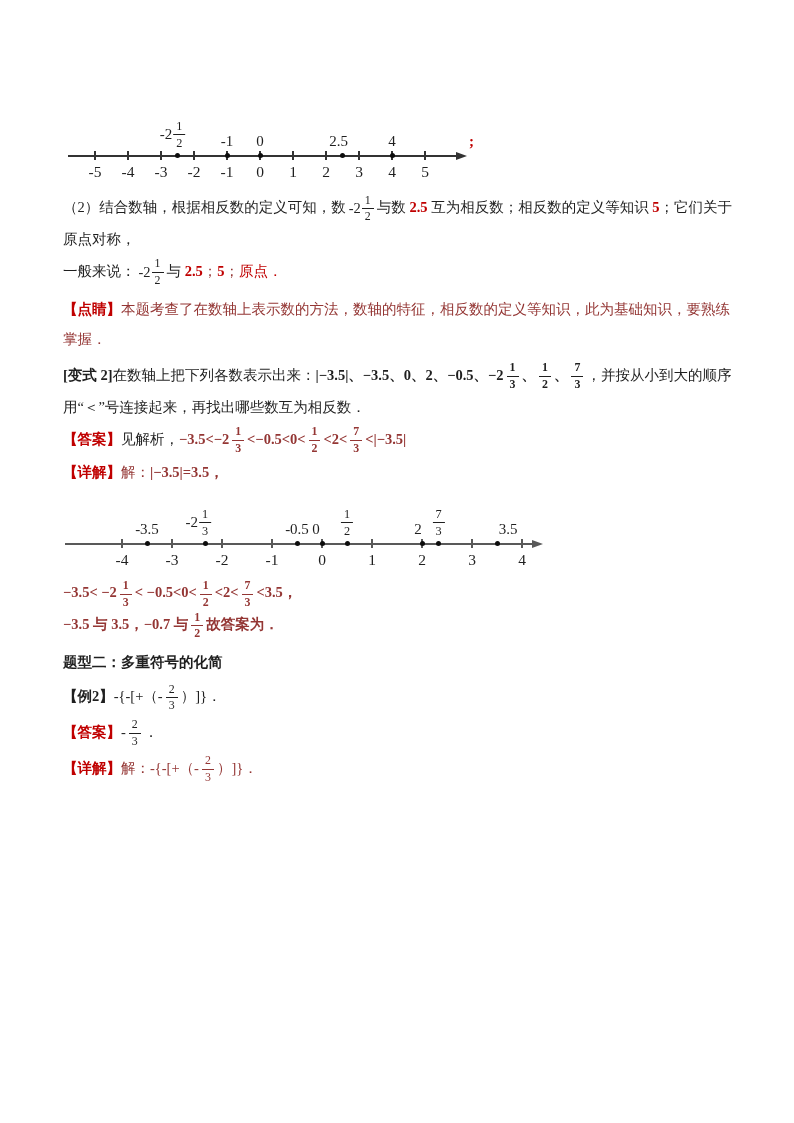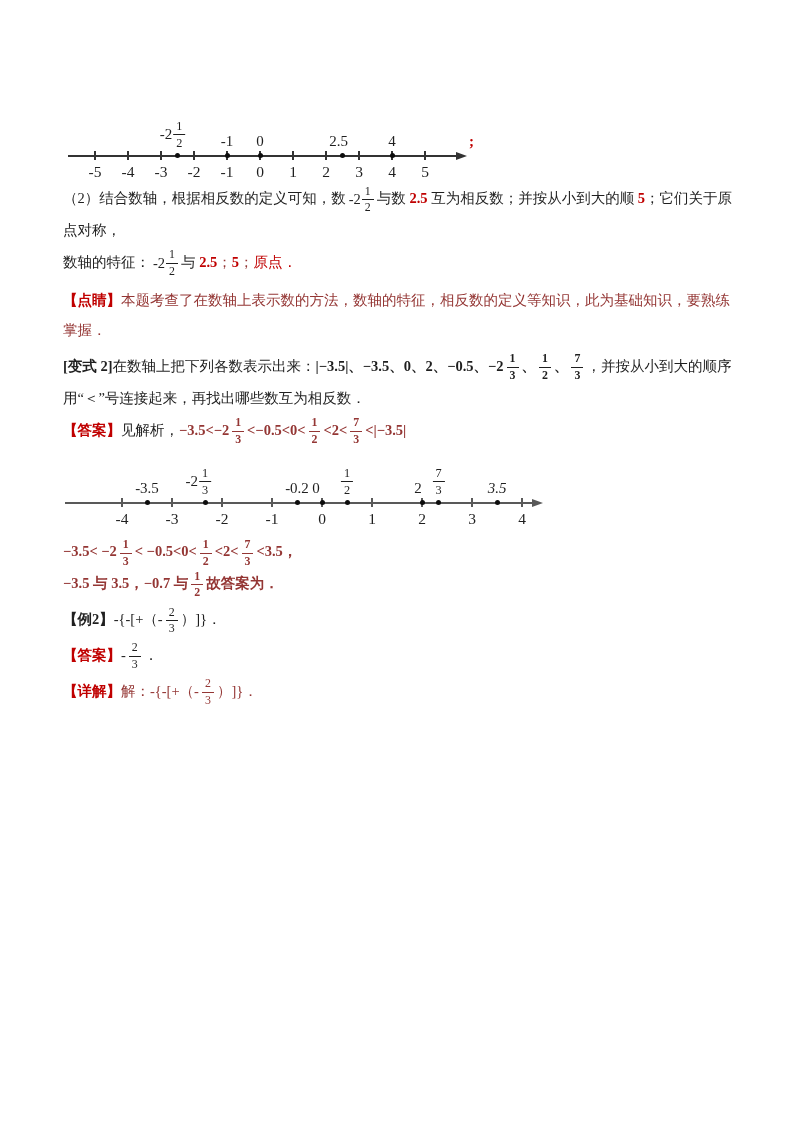--- a/index.html
+++ b/index.html
@@ -1,19 +1,19 @@
 <!DOCTYPE html>
 <html><head>
 <meta charset="utf-8">
 <style>
   html,body{margin:0;padding:0;background:#fff;}
   .page{position:relative;width:794px;height:1123px;background:#ffffff;overflow:hidden;
         font-family:"Liberation Serif", serif;color:#1f1f1f;font-size:14.5px;}
   .para{margin:6px 58px 0 63px;line-height:30px;}
-  .mt95{margin-top:95px;} .mt8{margin-top:0;}
+  .mt95{margin-top:95px;} .mt8{margin-top:9px;}
   .mt6{margin-top:6px;} .mt4{margin-top:4px;} .mt2{margin-top:2px;} .mt0{margin-top:0;}
   .red{color:#c00000;} .maroon{color:#943634;} .bold{font-weight:700;}
   .math{font-family:"Liberation Serif", serif;}
   
   .mfrac{display:inline-block;vertical-align:middle;margin:0 3px;line-height:1;}
   .mfrac .whole{display:inline-block;vertical-align:middle;margin-right:1px;}
   .mfrac .frac{display:inline-block;vertical-align:middle;text-align:center;font-size:0.82em;}
   .mfrac .num{display:block;line-height:1.15;padding:0 3px 1px;border-bottom:1.3px solid currentColor;}
   .mfrac .den{display:block;line-height:1.15;padding-top:1px;}
   
@@ -64,25 +64,26 @@
       <div class="nl-pointlabel math" style="left: 164px; bottom: 33px;"><span>-1</span></div>
       <div class="nl-dot" style="left: 194.5px; top: 58px;"></div>
       <div class="nl-pointlabel math" style="left: 197px; bottom: 33px;"><span>0</span></div>
       <div class="nl-dot" style="left: 277px; top: 58px;"></div>
       <div class="nl-pointlabel math" style="left: 275.5px; bottom: 33px;"><span>2.5</span></div>
       <div class="nl-dot" style="left: 326.5px; top: 58px;"></div>
       <div class="nl-pointlabel math" style="left: 329px; bottom: 33px;"><span>4</span></div>
       <div class="nl-suffix red" style="left: 406px; top: 38px;">;</div>
     </div>
 
-  <p class="para mt8"><span>（2）结合数轴，根据相反数的定义可知，数</span><span class="mfrac math"><span class="whole">-2</span><span class="frac"><span class="num">1</span><span class="den">2</span></span></span><span>与数 </span><span class="red bold math">2.5</span><span> 互为相反数；并按从小到大的顺 </span><span class="red bold math">5</span><span>；它们关于原点对称，</span></p>
-  <p class="para mt2"><span>数轴的特征：</span><span class="mfrac math"><span class="whole">-2</span><span class="frac"><span class="num">1</span><span class="den">2</span></span></span><span>与 </span><span class="red bold math">2.5</span><span class="maroon">；</span><span class="red bold math">5</span><span class="maroon">；</span><span class="red">原点．</span></p>
+  <p class="para mt8"><span>（2）结合数轴，根据相反数的定义可知，数</span><span class="mfrac math"><span class="whole">-2</span><span class="frac"><span class="num">1</span><span class="den">2</span></span></span><span>与数 </span><span class="red bold math">2.5</span><span> 互为相反数；相反数的定义等知识 </span><span class="red bold math">5</span><span>；它们关于原点对称，</span></p>
+  <p class="para mt2"><span>一般来说：</span><span class="mfrac math"><span class="whole">-2</span><span class="frac"><span class="num">1</span><span class="den">2</span></span></span><span>与 </span><span class="red bold math">2.5</span><span class="maroon">；</span><span class="red bold math">5</span><span class="maroon">；</span><span class="red">原点．</span></p>
   <p class="para mt6"><span class="red bold">【点睛】</span><span class="maroon">本题考查了在数轴上表示数的方法，数轴的特征，相反数的定义等知识，此为基础知识，要熟练掌握．</span></p>
   <p class="para mt6"><span class="bold">[变式 2]</span><span>在数轴上把下列各数表示出来：</span><span class="bold math">|−3.5|、−3.5、0、2、−0.5、−2</span><span class="mfrac bold math"><span class="frac"><span class="num">1</span><span class="den">3</span></span></span><span class="bold">、</span><span class="mfrac bold math"><span class="frac"><span class="num">1</span><span class="den">2</span></span></span><span class="bold">、</span><span class="mfrac bold math"><span class="frac"><span class="num">7</span><span class="den">3</span></span></span><span>，并按从小到大的顺</span><span>序用“＜”号连接起来，再找出哪些数互为相反数．</span></p>
   <p class="para mt2"><span class="red bold">【答案】</span><span>见解析，</span><span class="maroon bold math">−3.5&lt;−2</span><span class="mfrac maroon bold math"><span class="frac"><span class="num">1</span><span class="den">3</span></span></span><span class="maroon bold math">&lt;−0.5&lt;0&lt;</span><span class="mfrac maroon bold math"><span class="frac"><span class="num">1</span><span class="den">2</span></span></span><span class="maroon bold math">&lt;2&lt;</span><span class="mfrac maroon bold math"><span class="frac"><span class="num">7</span><span class="den">3</span></span></span><span class="maroon bold math">&lt;|−3.5|</span></p>
+  <p class="para mt2"><span class="red bold">【详解】</span><span class="maroon">解：</span><span class="maroon bold math">|−3.5|=3.5，</span></p>
 
   <div class="numberline mt0" style="height: 90px;">
       <div class="nl-axis" style="left: 2px; top: 56px; width: 468px; height: 2px; background: rgb(89, 89, 89);"></div>
       <div class="nl-arrow" style="left: 469px; top: 52.5px; border-left-color: rgb(89, 89, 89);"></div>
       <div class="nl-tick" style="left: 58.3px; top: 52px; height: 9px; background: rgb(89, 89, 89);"></div>
       <div class="nl-ticklabel math" style="left: 59px; top: 64px;">-4</div>
       <div class="nl-tick" style="left: 108.3px; top: 52px; height: 9px; background: rgb(89, 89, 89);"></div>
       <div class="nl-ticklabel math" style="left: 109px; top: 64px;">-3</div>
       <div class="nl-tick" style="left: 158.3px; top: 52px; height: 9px; background: rgb(89, 89, 89);"></div>
       <div class="nl-ticklabel math" style="left: 159px; top: 64px;">-2</div>
@@ -96,32 +97,33 @@
       <div class="nl-ticklabel math" style="left: 359px; top: 64px;">2</div>
       <div class="nl-tick" style="left: 408.3px; top: 52px; height: 9px; background: rgb(89, 89, 89);"></div>
       <div class="nl-ticklabel math" style="left: 409px; top: 64px;">3</div>
       <div class="nl-tick" style="left: 458.3px; top: 52px; height: 9px; background: rgb(89, 89, 89);"></div>
       <div class="nl-ticklabel math" style="left: 459px; top: 64px;">4</div>
       <div class="nl-dot" style="left: 81.5px; top: 54px;"></div>
       <div class="nl-pointlabel math" style="left: 84px; bottom: 39px;"><span>-3.5</span></div>
       <div class="nl-dot" style="left: 139.835px; top: 54px;"></div>
       <div class="nl-pointlabel math" style="left: 135.335px; bottom: 39px;"><span class="mfrac "><span class="whole">-2</span><span class="frac"><span class="num">1</span><span class="den">3</span></span></span></div>
       <div class="nl-dot" style="left: 231.5px; top: 54px;"></div>
-      <div class="nl-pointlabel math" style="left: 234px; bottom: 39px;"><span>-0.2</span></div>
+      <div class="nl-pointlabel math" style="left: 234px; bottom: 39px;"><span>-0.5</span></div>
       <div class="nl-dot" style="left: 256.5px; top: 54px;"></div>
       <div class="nl-pointlabel math" style="left: 253px; bottom: 39px;"><span>0</span></div>
       <div class="nl-dot" style="left: 281.5px; top: 54px;"></div>
       <div class="nl-pointlabel math" style="left: 284px; bottom: 39px;"><span class="mfrac "><span class="frac"><span class="num">1</span><span class="den">2</span></span></span></div>
       <div class="nl-dot" style="left: 356.5px; top: 54px;"></div>
       <div class="nl-pointlabel math" style="left: 355px; bottom: 39px;"><span>2</span></div>
       <div class="nl-dot" style="left: 373.165px; top: 54px;"></div>
       <div class="nl-pointlabel math" style="left: 375.665px; bottom: 39px;"><span class="mfrac "><span class="frac"><span class="num">7</span><span class="den">3</span></span></span></div>
       <div class="nl-dot" style="left: 431.5px; top: 54px;"></div>
-      <div class="nl-pointlabel math" style="left: 434px; bottom: 39px; font-style: italic;"><span>3.5</span></div>
+      <div class="nl-pointlabel math" style="left: 445px; bottom: 39px;"><span>3.5</span></div>
     </div>
 
   <p class="para mt0"><span class="maroon bold math">−3.5&lt; −2</span><span class="mfrac maroon bold math"><span class="frac"><span class="num">1</span><span class="den">3</span></span></span><span class="maroon bold math">&lt; −0.5&lt;0&lt;</span><span class="mfrac maroon bold math"><span class="frac"><span class="num">1</span><span class="den">2</span></span></span><span class="maroon bold math">&lt;2&lt;</span><span class="mfrac maroon bold math"><span class="frac"><span class="num">7</span><span class="den">3</span></span></span><span class="maroon bold math">&lt;3.5，</span></p>
   <p class="para mt0"><span class="maroon bold math">−3.5 与 3.5，−0.7 与</span><span class="mfrac maroon bold math"><span class="frac"><span class="num">1</span><span class="den">2</span></span></span><span class="maroon bold">故答案为．</span></p>
+  <p class="para mt6"><span class="bold">题型二：多重符号的化简</span></p>
   <p class="para mt4"><span class="bold">【例2】</span><span class="math">-{-[+（-</span><span class="mfrac math"><span class="frac"><span class="num">2</span><span class="den">3</span></span></span><span class="math">）]}．</span></p>
   <p class="para mt4"><span class="red bold">【答案】</span><span class="math">-</span><span class="mfrac math"><span class="frac"><span class="num">2</span><span class="den">3</span></span></span><span class="math">．</span></p>
   <p class="para mt4"><span class="red bold">【详解】</span><span class="maroon">解：</span><span class="maroon math">-{-[+（-</span><span class="mfrac maroon math"><span class="frac"><span class="num">2</span><span class="den">3</span></span></span><span class="maroon math">）]}．</span></p>
 
 </div>
 
 </body></html>

